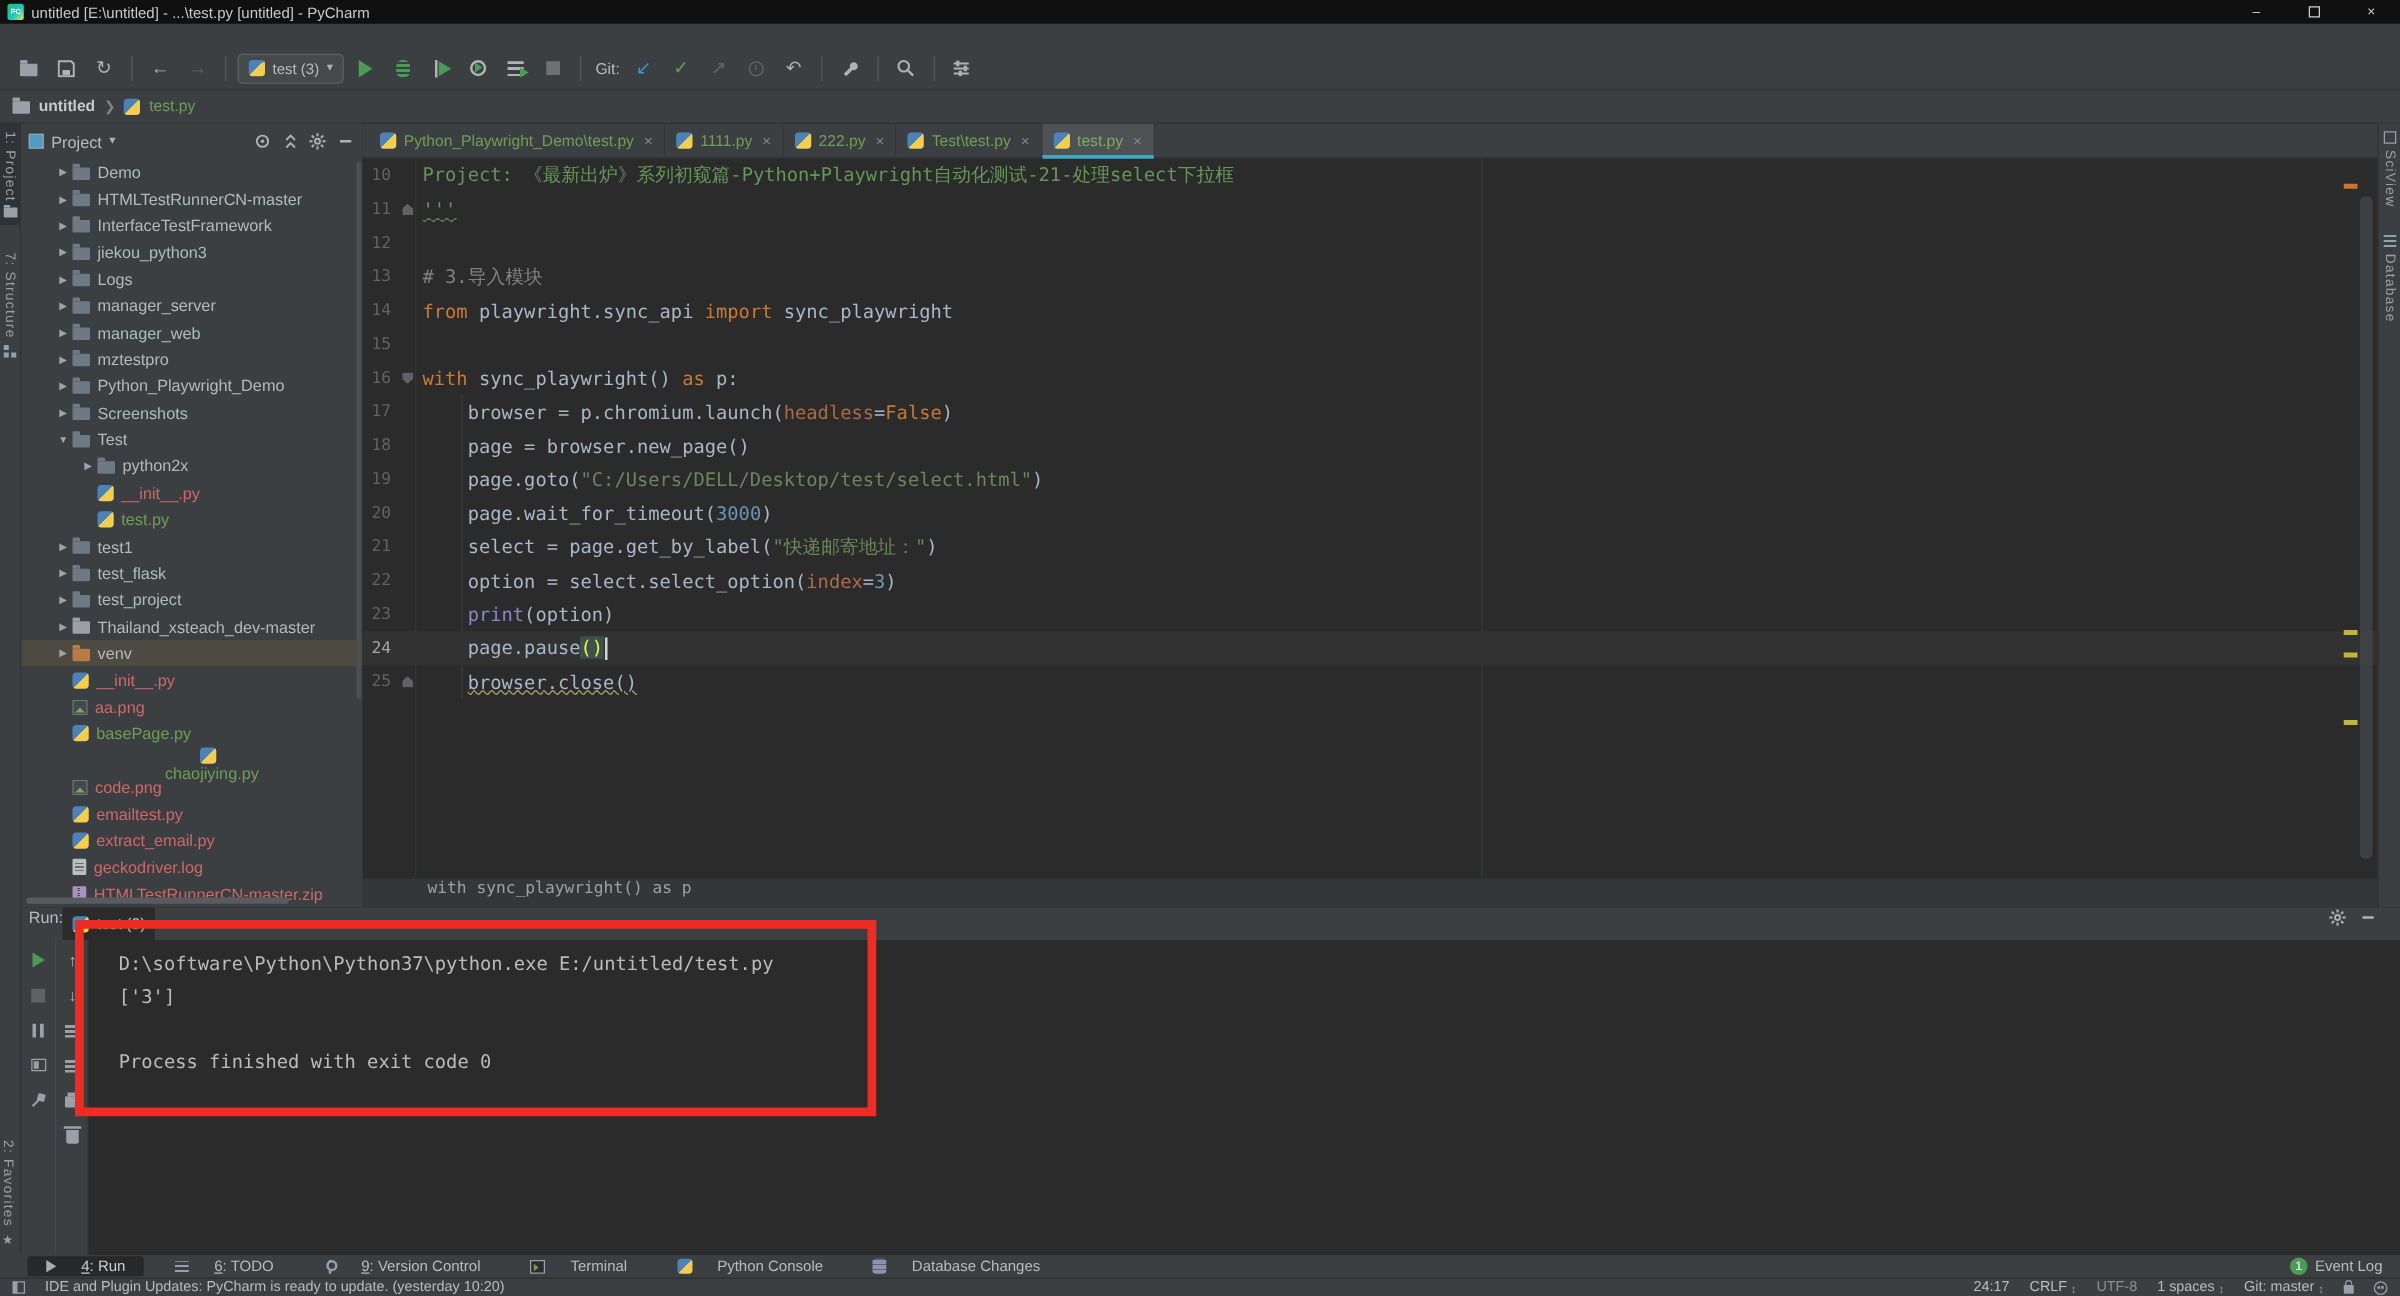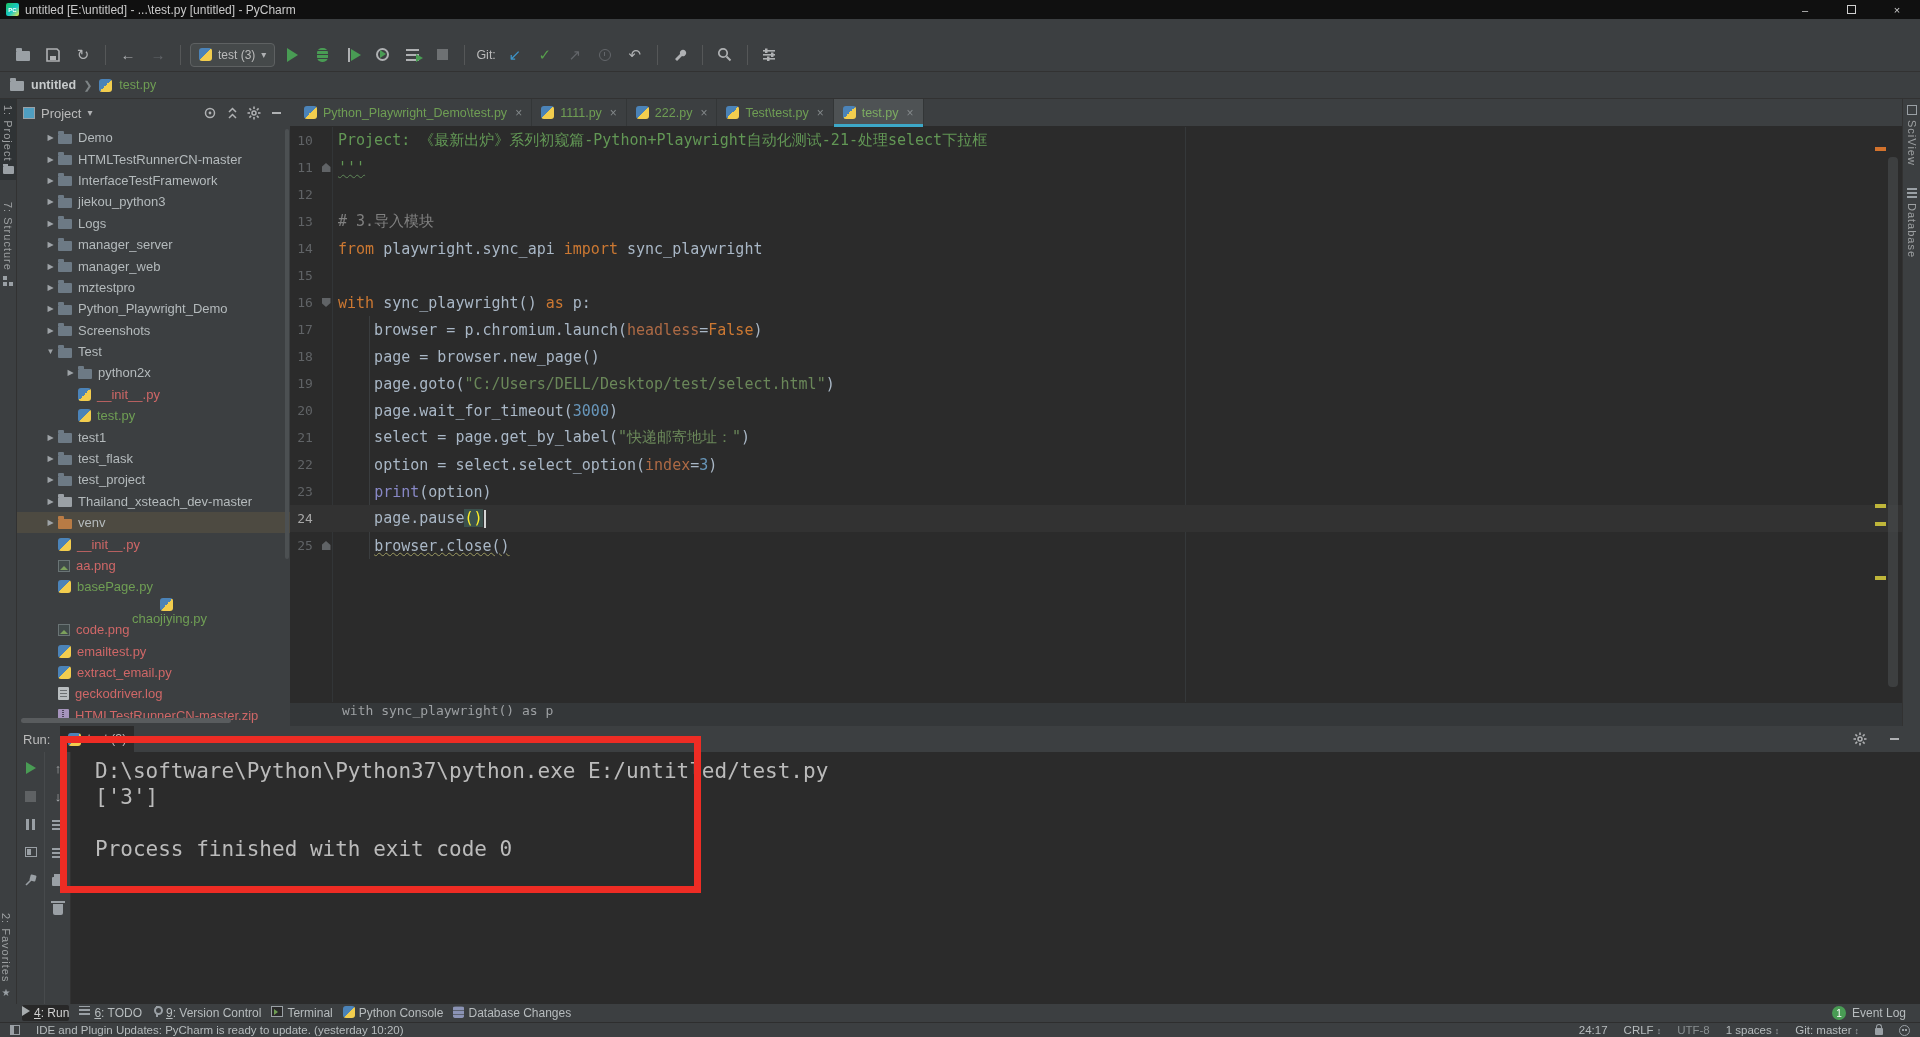--- a/index.html
+++ b/index.html
@@ -129,46 +129,46 @@
   .s-sq2{color:#a9b7c6;text-decoration:underline;text-decoration-style:wavy;text-decoration-color:#9d9b62;text-decoration-thickness:1px}
   .caret{display:inline-block;width:2px;height:18px;background:#d4d4d4;vertical-align:middle;margin-left:1px}
   #ed-vscroll{position:absolute;left:1598px;top:30px;width:10px;height:530px;background:#4c5052;border-radius:4px;opacity:.55}
   .stripe-mark{position:absolute;left:1585px;width:11px;height:4px}
   #context-line{position:absolute;left:0;bottom:0;width:1612px;height:24px;background:#343739;border-top:1px solid #2b2b2b;
     display:flex;align-items:flex-start;padding-left:52px;font-family:"DejaVu Sans Mono",monospace;font-size:13px;color:#9da0a3}
 
   
   #runpanel{position:absolute;left:17px;top:726px;width:1903px;height:278px;background:#2b2b2b}
   #run-head{position:absolute;left:0;top:0;width:100%;height:26px;background:#3c3f41;
-    display:flex;align-items:center;padding-left:6px;gap:10px;font-size:13px;color:#bbbbbb}
+    display:flex;padding-left:6px;font-size:13px;color:#bbbbbb}
   #run-tab{display:flex;align-items:center;gap:6px;padding:0 8px;height:100%;background:#2b2b2b;font-size:12.5px;color:#bbbbbb}
   #run-head .spacer{flex:1}
   #run-strip{position:absolute;left:0;top:26px;width:54px;height:252px;background:#3c3f41;border-right:1px solid #323232}
   .rs-col{position:absolute;top:0;width:27px;display:flex;flex-direction:column;align-items:center;gap:12px;padding-top:8px}
   .rs-col.c2{left:27px;border-left:1px solid #474a4c;height:100%}
   .rs-ico{width:16px;height:16px;display:flex;align-items:center;justify-content:center}
   .tri-play.small{border-left-width:10px;border-top-width:6px;border-bottom-width:6px}
   .pause-bars{width:9px;height:11px;background:
     linear-gradient(90deg,#9aa0a5 0 3px,transparent 3px 6px,#9aa0a5 6px 9px)}
   .layout-ico{width:12px;height:10px;border:1px solid #9aa0a5;position:relative}
   .layout-ico::after{content:"";position:absolute;left:1px;top:1px;width:4px;height:6px;background:#9aa0a5}
   .list-ico{width:12px;height:11px;background:repeating-linear-gradient(0deg,#9aa0a5 0 2px,transparent 2px 4px);position:relative}
   .printer-ico{width:13px;height:9px;background:#9aa0a5;border-radius:1px;position:relative;margin-top:3px}
   .printer-ico::before{content:"";position:absolute;left:2px;top:-3px;width:9px;height:3px;background:#9aa0a5}
   .trash-ico{width:10px;height:11px;background:#9aa0a5;border-radius:0 0 2px 2px;position:relative;margin-top:2px}
   .trash-ico::before{content:"";position:absolute;left:-2px;top:-3px;width:14px;height:2px;background:#9aa0a5}
   #console{position:absolute;left:54px;top:26px;right:0;bottom:0;background:#2b2b2b;
-    font-family:"DejaVu Sans Mono",monospace;font-size:21px;color:#bbbbbb;padding:6px 0 0 24px}
+    font-family:"DejaVu Sans Mono",monospace;font-size:15px;color:#bbbbbb;padding:6px 0 0 24px}
   .con-line{height:26px;line-height:26px;white-space:pre}
   #red-rect{position:absolute;left:43px;top:10px;width:641px;height:157px;border:7px solid #ee2c24;z-index:5}
 
   
   #bottombar{position:absolute;left:0;top:1004px;width:1920px;height:18px;background:#3c3f41;
     display:flex;align-items:center;padding-left:22px;gap:10px;font-size:12px;color:#b7bcbe}
-  .bb-item{display:flex;gap:4px;padding:1px 0;border-radius:2px}
+  .bb-item{display:flex;align-items:center;gap:20px;padding:1px 15px;border-radius:2px}
   .bb-item.active{background:#282828;color:#d0d0d0}
   .bb-item u{text-decoration:underline}
   .bi{display:inline-block}
   .bi-play{width:0;height:0;border-left:8px solid #a7acae;border-top:5px solid transparent;border-bottom:5px solid transparent}
   .bi-todo{width:11px;height:9px;background:repeating-linear-gradient(0deg,#9aa0a5 0 2px,transparent 2px 4px)}
   .bi-branch{width:10px;height:11px;position:relative}
   .bi-branch::before{content:"";position:absolute;left:4px;top:0;width:2px;height:11px;background:#9aa0a5}
   .bi-branch::after{content:"";position:absolute;left:2px;top:0;width:5px;height:5px;border:2px solid #9aa0a5;border-radius:50%;background:#3c3f41}
   .bi-term{width:12px;height:11px;background:#2b2b2b;border:1px solid #9aa0a5;position:relative}
   .bi-term::after{content:"";position:absolute;left:2px;top:2px;width:0;height:0;

